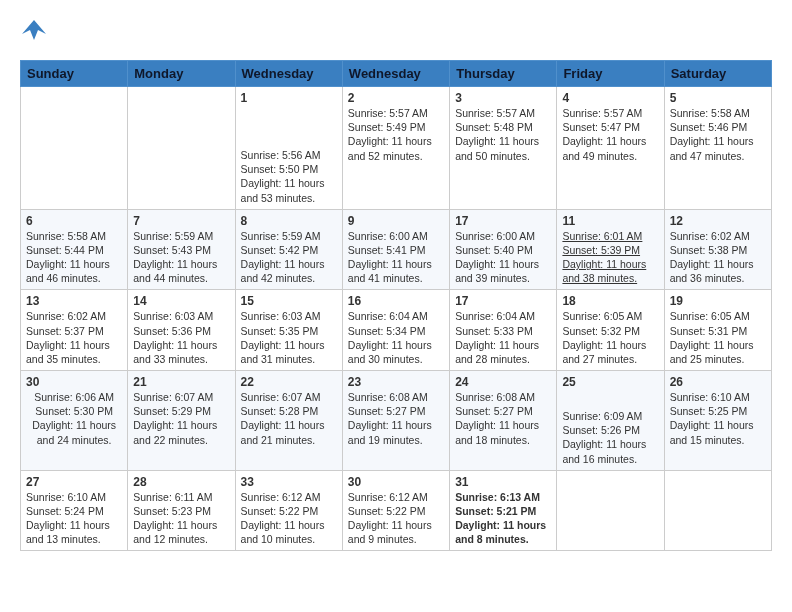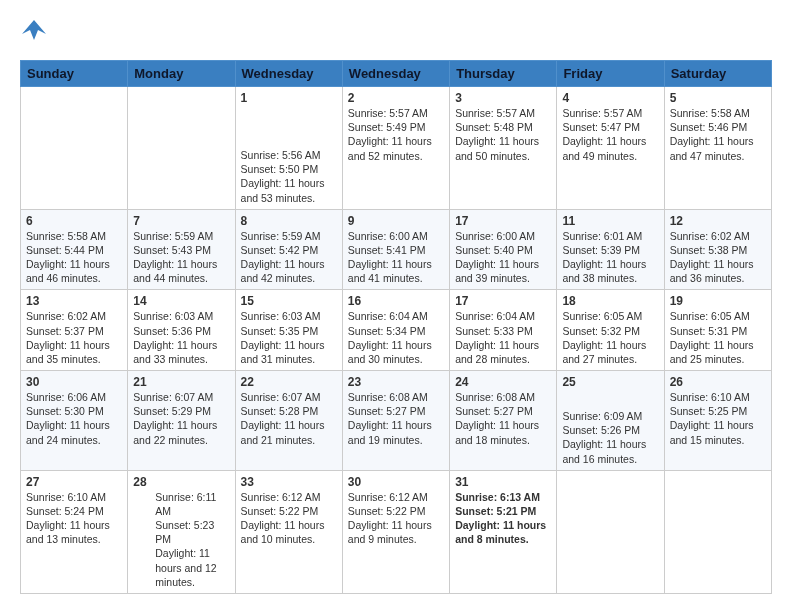--- a/index.html
+++ b/index.html
@@ -178,21 +178,21 @@
 Daylight: 11 hours and 41 minutes.</div>
           </td>
           <td>
             <span class="day-num">17</span>
             <div class="day-info" style="white-space: pre-line;">Sunrise: 6:00 AM
 Sunset: 5:40 PM
 Daylight: 11 hours and 39 minutes.</div>
           </td>
           <td>
             <span class="day-num">11</span>
-            <div class="day-info" style="white-space: pre-line;">Sunrise: 6:01 AM
+            <div class="day-info" style="white-space: pre-line; text-decoration: underline;">Sunrise: 6:01 AM
 Sunset: 5:39 PM
 Daylight: 11 hours and 38 minutes.</div>
           </td>
           <td>
             <span class="day-num">12</span>
             <div class="day-info" style="white-space: pre-line;">Sunrise: 6:02 AM
 Sunset: 5:38 PM
 Daylight: 11 hours and 36 minutes.</div>
           </td>
         </tr>
@@ -236,21 +236,21 @@
           <td>
             <span class="day-num">19</span>
             <div class="day-info" style="white-space: pre-line;">Sunrise: 6:05 AM
 Sunset: 5:31 PM
 Daylight: 11 hours and 25 minutes.</div>
           </td>
         </tr>
         <tr>
           <td>
             <span class="day-num">30</span>
-            <div class="day-info" style="white-space: pre-line;">Sunrise: 6:06 AM
+            <div class="day-info" style="white-space: pre-line; text-align: center;">Sunrise: 6:06 AM
 Sunset: 5:30 PM
 Daylight: 11 hours and 24 minutes.</div>
           </td>
           <td>
             <span class="day-num">21</span>
             <div class="day-info" style="white-space: pre-line;">Sunrise: 6:07 AM
 Sunset: 5:29 PM
 Daylight: 11 hours and 22 minutes.</div>
           </td>
           <td>
@@ -286,21 +286,21 @@
         </tr>
         <tr>
           <td>
             <span class="day-num">27</span>
             <div class="day-info" style="white-space: pre-line;">Sunrise: 6:10 AM
 Sunset: 5:24 PM
 Daylight: 11 hours and 13 minutes.</div>
           </td>
           <td>
             <span class="day-num">28</span>
-            <div class="day-info" style="white-space: pre-line; margin-left: 22px;">Sunrise: 6:11 AM
+            <div class="day-info" style="white-space: pre-line;">Sunrise: 6:11 AM
 Sunset: 5:23 PM
 Daylight: 11 hours and 12 minutes.</div>
           </td>
           <td>
             <span class="day-num">33</span>
             <div class="day-info" style="white-space: pre-line;">Sunrise: 6:12 AM
 Sunset: 5:22 PM
 Daylight: 11 hours and 10 minutes.</div>
           </td>
           <td>

